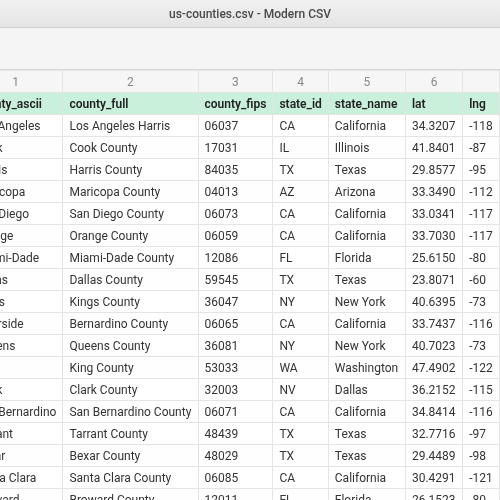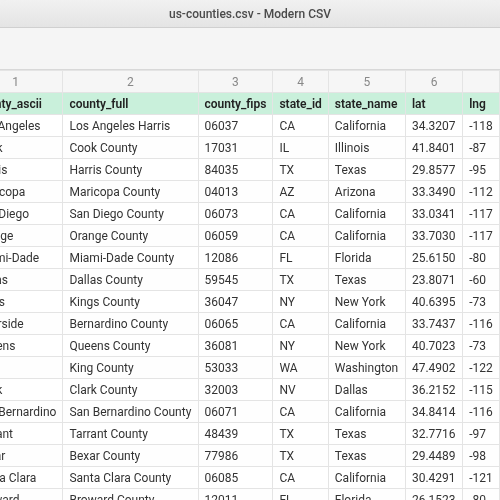--- a/index.html
+++ b/index.html
@@ -260,21 +260,21 @@
               <td>Tarrant County</td>
               <td>48439</td>
               <td>TX</td>
               <td>Texas</td>
               <td>32.7716</td>
               <td>-97</td>
             </tr>
             <tr class="datarow">
               <td>Bexar</td>
               <td>Bexar County</td>
-              <td>77986</td>
+              <td>48029</td>
               <td>TX</td>
               <td>Texas</td>
               <td>29.4489</td>
               <td>-98</td>
             </tr>
             <tr class="datarow">
               <td>Santa Clara</td>
               <td>Santa Clara County</td>
               <td>06085</td>
               <td>CA</td>

